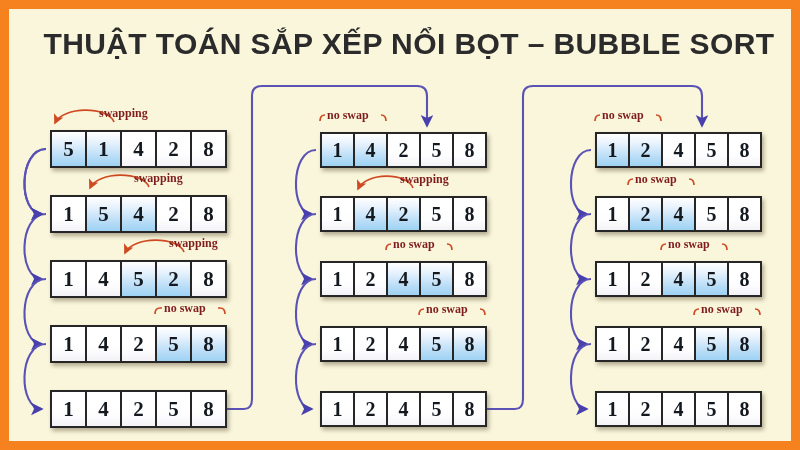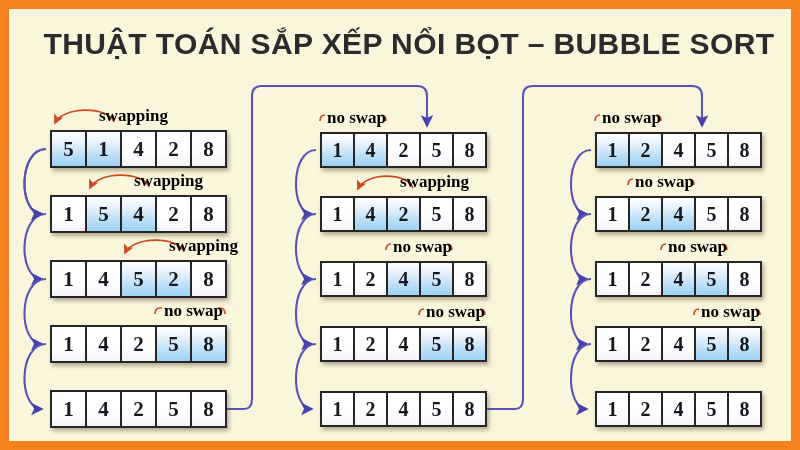--- a/index.html
+++ b/index.html
@@ -49,22 +49,22 @@
   .cell.hl{
     background:linear-gradient(to bottom,#ffffff 0%,#e9f3fd 28%,#b9ddf7 72%,#9ed2f3 100%);
   }
   
   .c2 .cell,.c3 .cell{width:35px;height:36px;font-size:20px;}
   
   .lbl{
     position:absolute;
     font-family:"Liberation Serif", serif;
     font-weight:bold;
-    font-size:17px;
-    color:#000000;
+    font-size:12px;
+    color:#7f1d1d;
     white-space:nowrap;
   }
   svg.ink{position:absolute;left:0;top:0;width:800px;height:450px;overflow:visible;}
 </style>
 </head>
 <body>
 
 <div id="frame">
   <div id="title">THUẬT TOÁN SẮP XẾP NỔI BỌT – BUBBLE SORT</div>
 </div>

